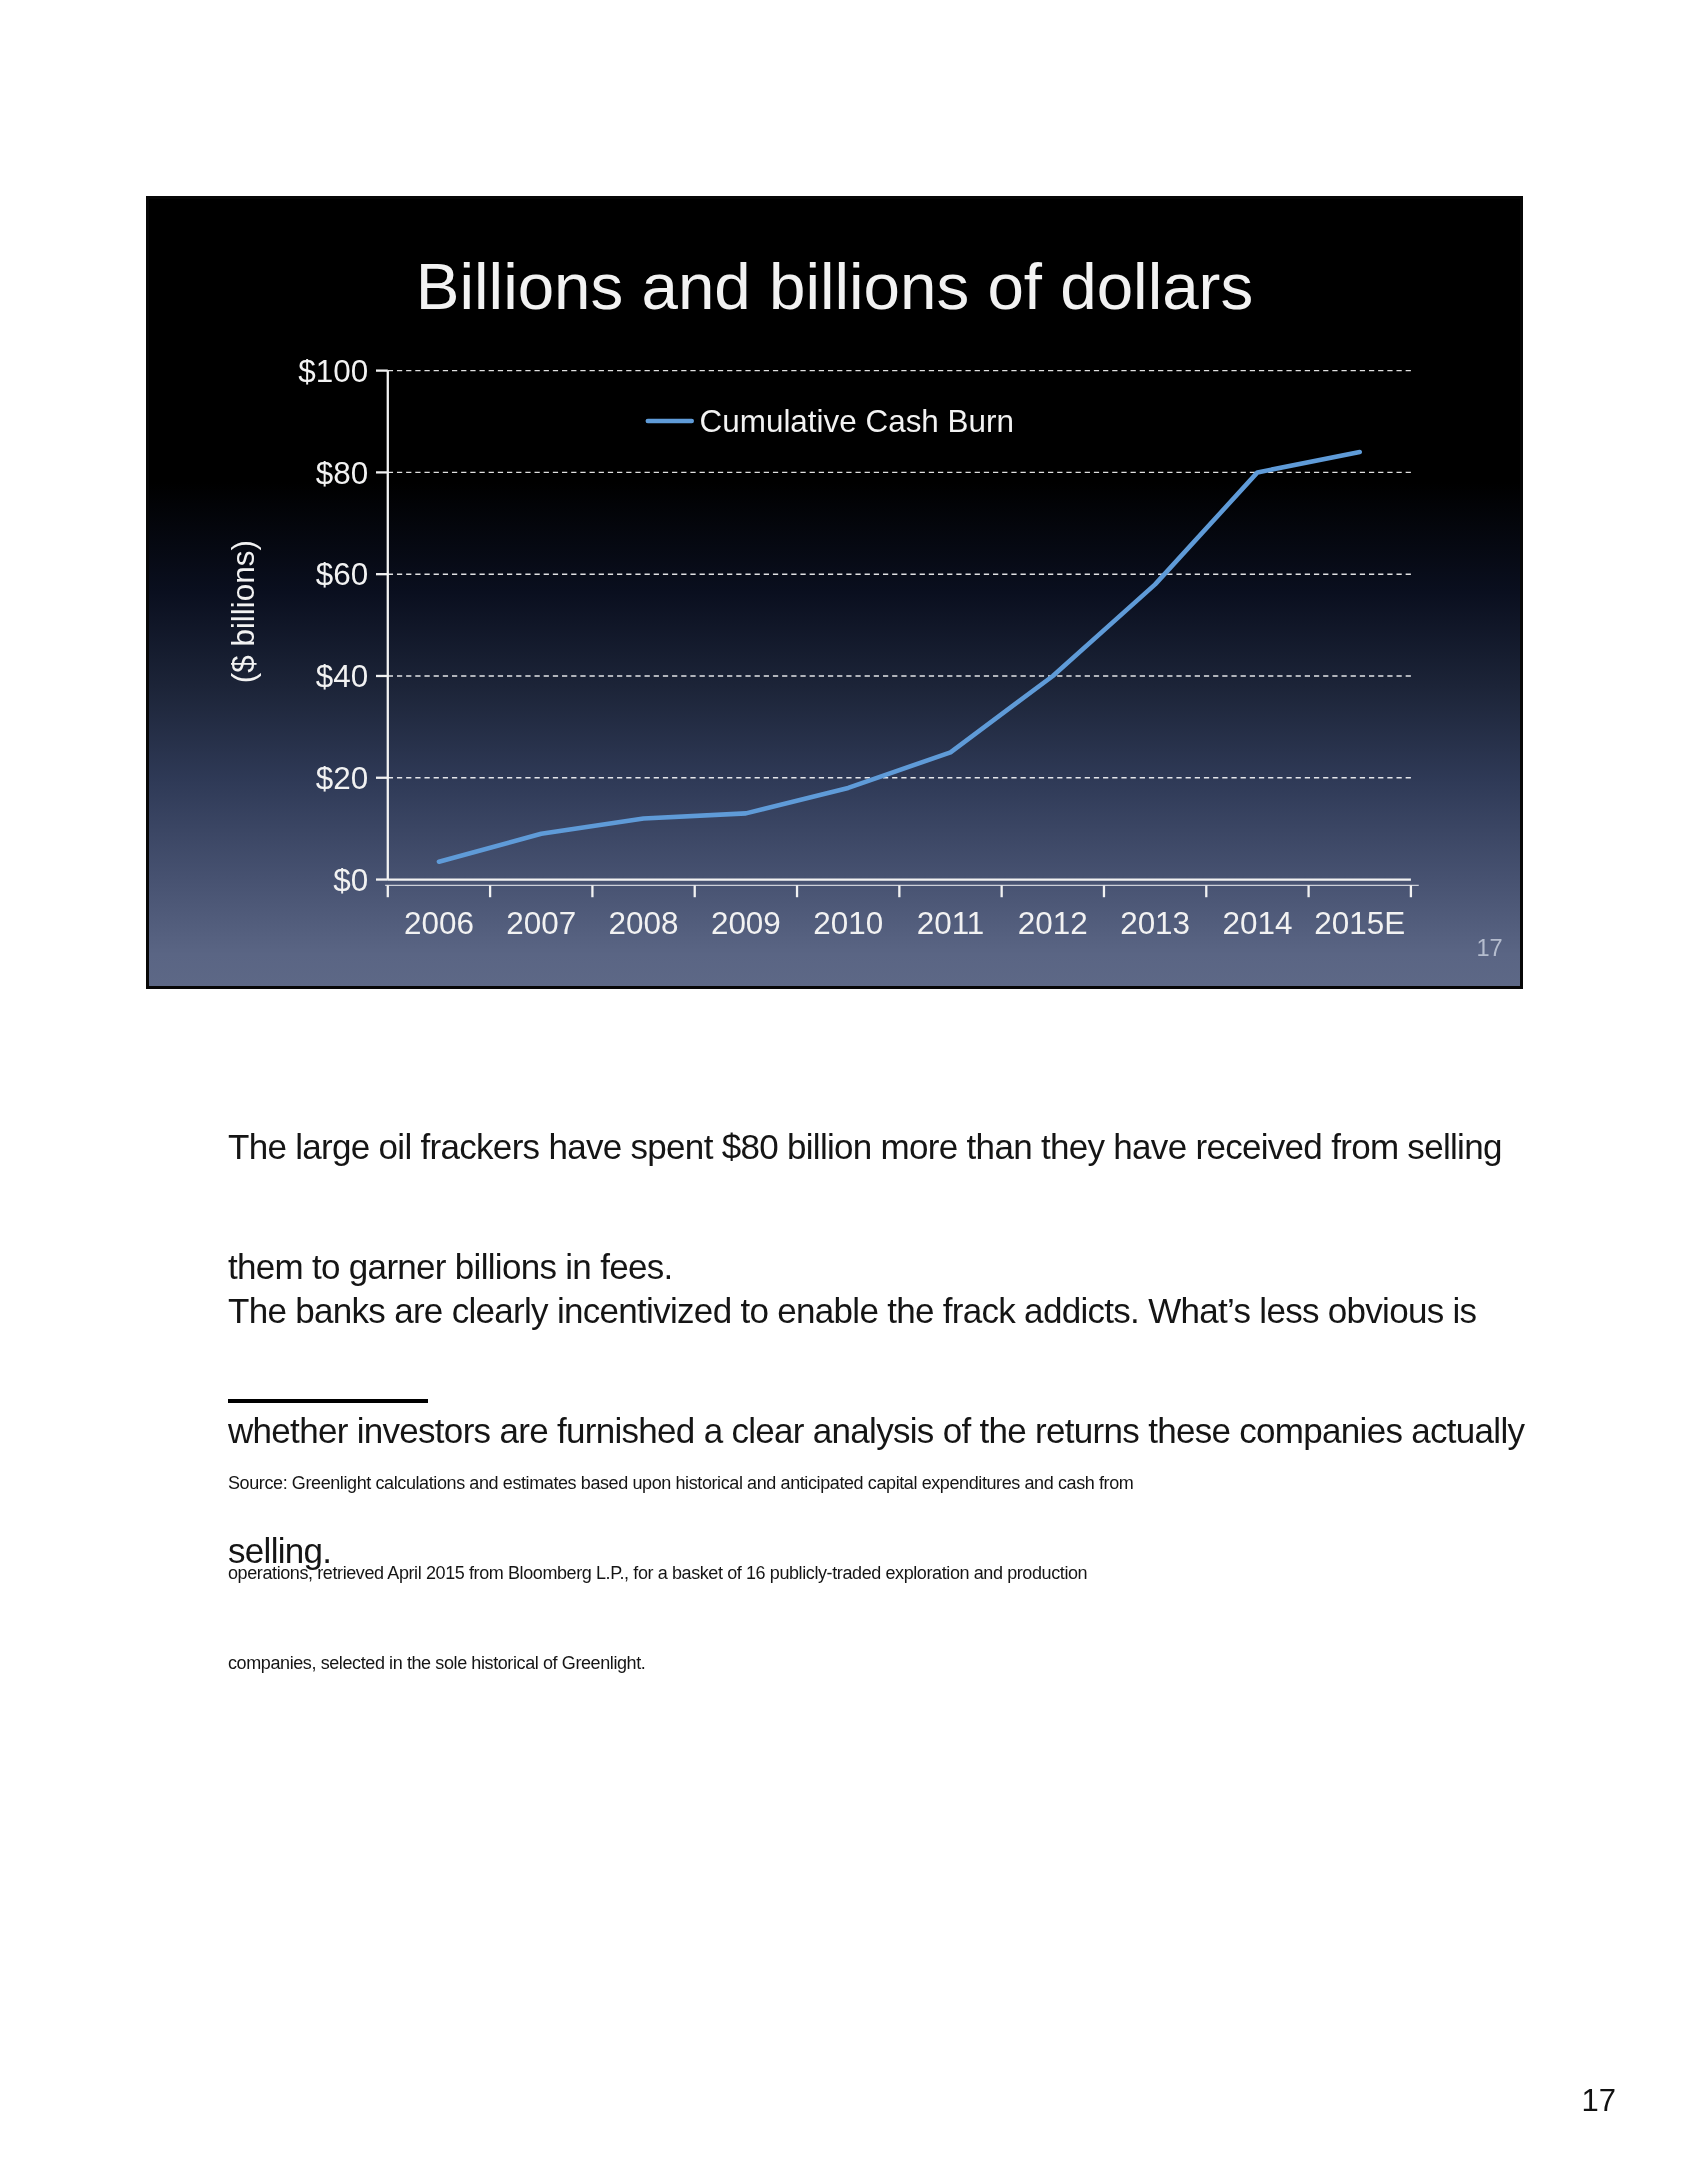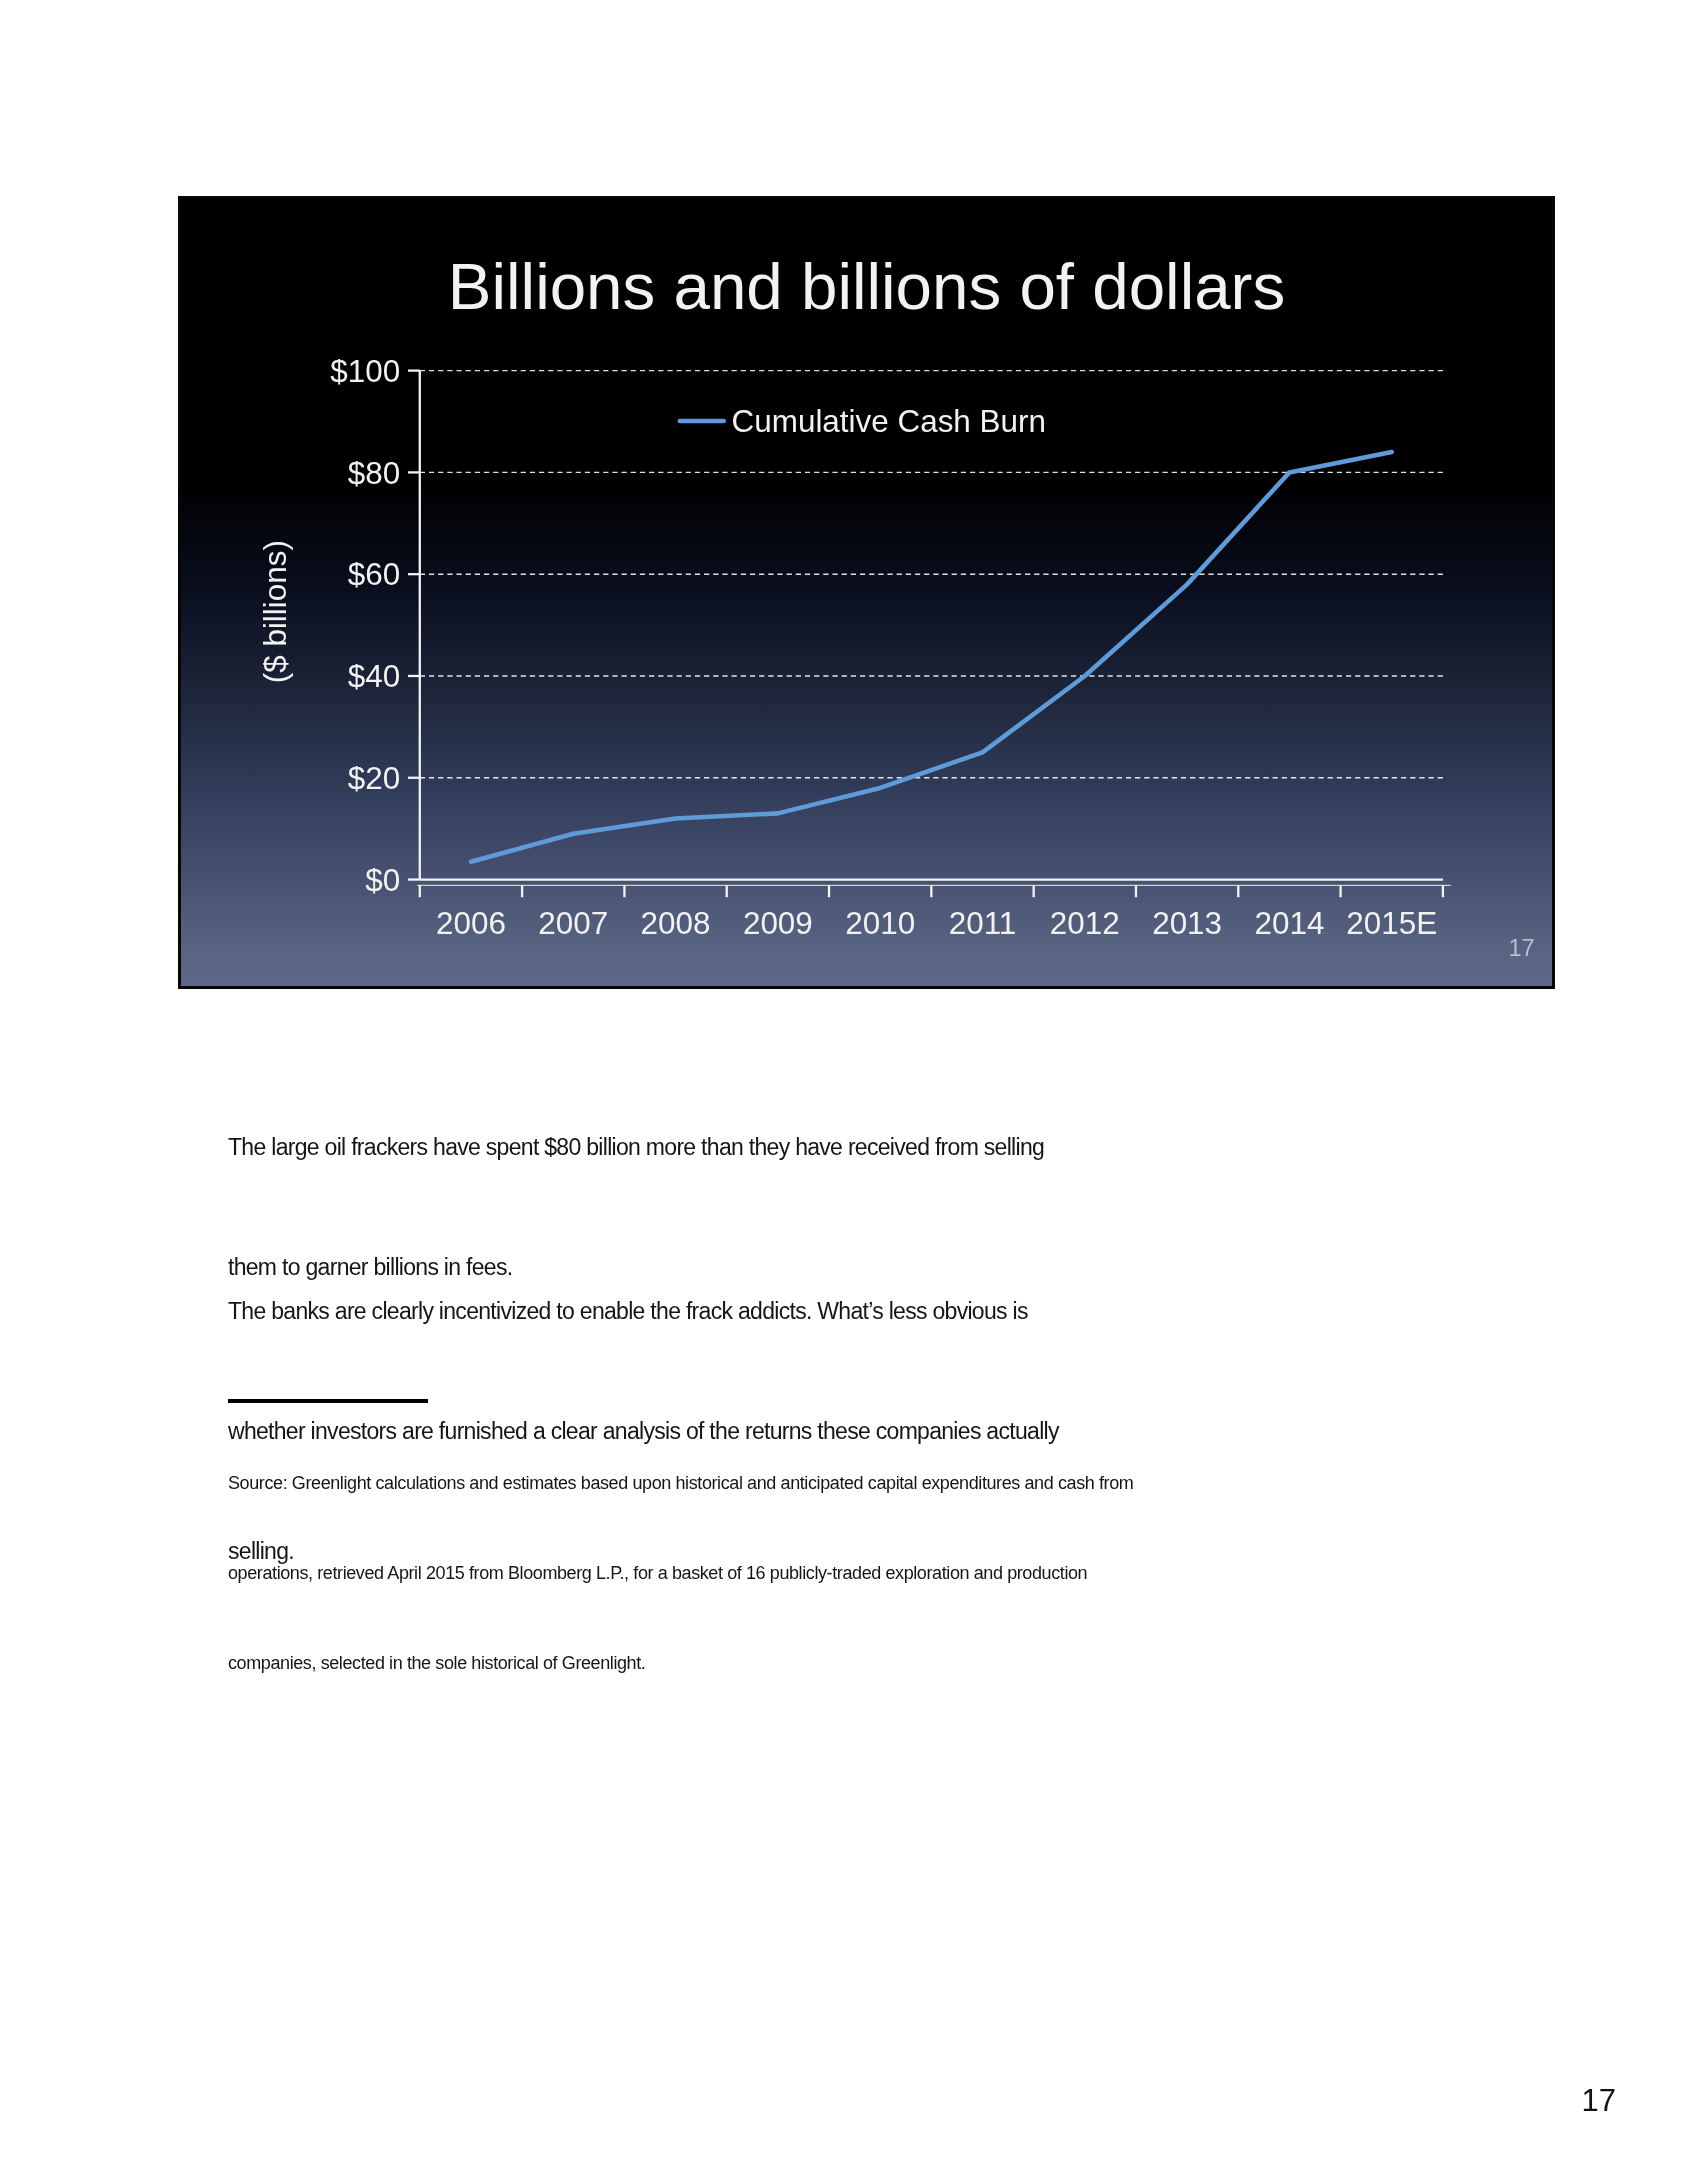--- a/index.html
+++ b/index.html
@@ -10,36 +10,35 @@
   
   .slide{
     position:absolute;left:146px;top:196px;width:1377px;height:793px;
     box-sizing:border-box;border:3.3px solid #070707;
     background:linear-gradient(180deg,
       #000000 0%, #000000 36%,
       #0a0f1f 50%, #1c2438 62%,
       #2f3a57 74%, #465170 86%,
       #5a6584 96%, #5d6886 100%);
     overflow:hidden;
-    margin-left:32px;
   }
   .slide svg{display:block;width:1371px;height:786px;}
   svg text{fill:#f2f2f2;font-family:"Liberation Sans",sans-serif;}
   .c-title{font-size:100px;}
   .c-ylab,.c-xlab,.c-axis-title{font-size:48px;}
   .c-legend{font-size:48px;}
   .c-slidenum{font-size:36px;fill:#c6cddc;opacity:.85;}
   .grid{stroke:rgba(255,255,255,.88);stroke-width:2.2;stroke-dasharray:8 6;fill:none;}
   .axis{stroke:#f2f2f2;stroke-width:3.5;fill:none;}
   .axis2{stroke:rgba(255,255,255,.72);stroke-width:2;fill:none;}
   .series{stroke:#5f9bd8;stroke-width:7;stroke-linecap:round;stroke-linejoin:round;fill:none;}
   
   .para{
     position:absolute;left:228px;white-space:pre;
-    font-size:23px;line-height:40px;letter-spacing:-0.7px;color:#151515;
+    font-size:35px;line-height:40px;letter-spacing:-0.7px;color:#151515;
   }
   .para div{white-space:pre;}
   .footnote-rule{position:absolute;left:228px;top:1399px;width:200px;height:4px;background:#000;}
   .footnote{
     position:absolute;left:228px;top:1408px;white-space:pre;
     font-size:18px;line-height:30px;letter-spacing:-0.4px;color:#151515;
   }
   .page-number{
     position:absolute;left:1555px;top:2083px;width:61px;text-align:right;
     font-size:31px;color:#111;

